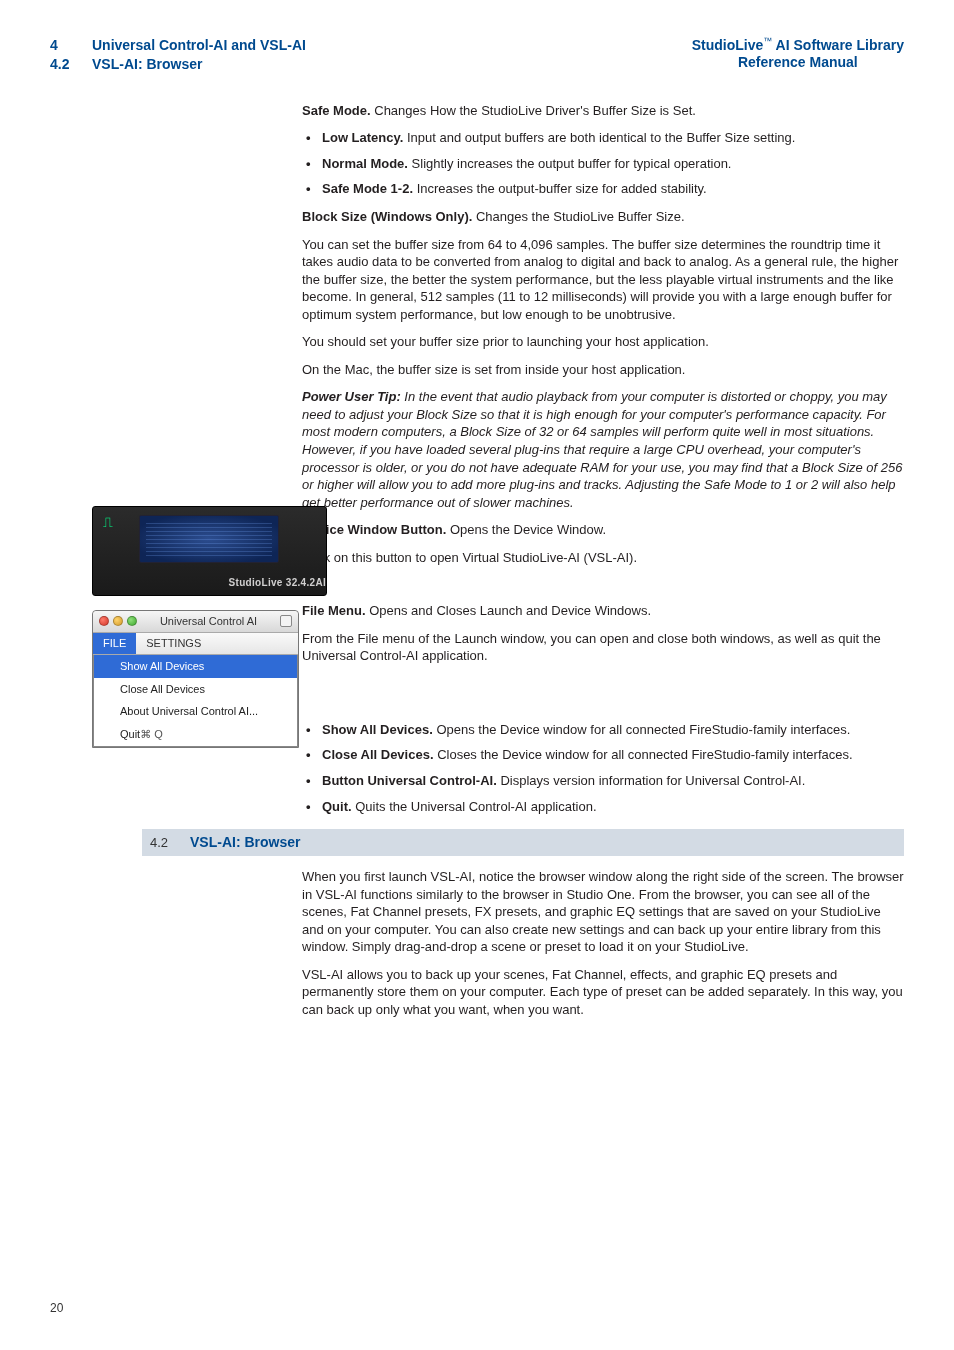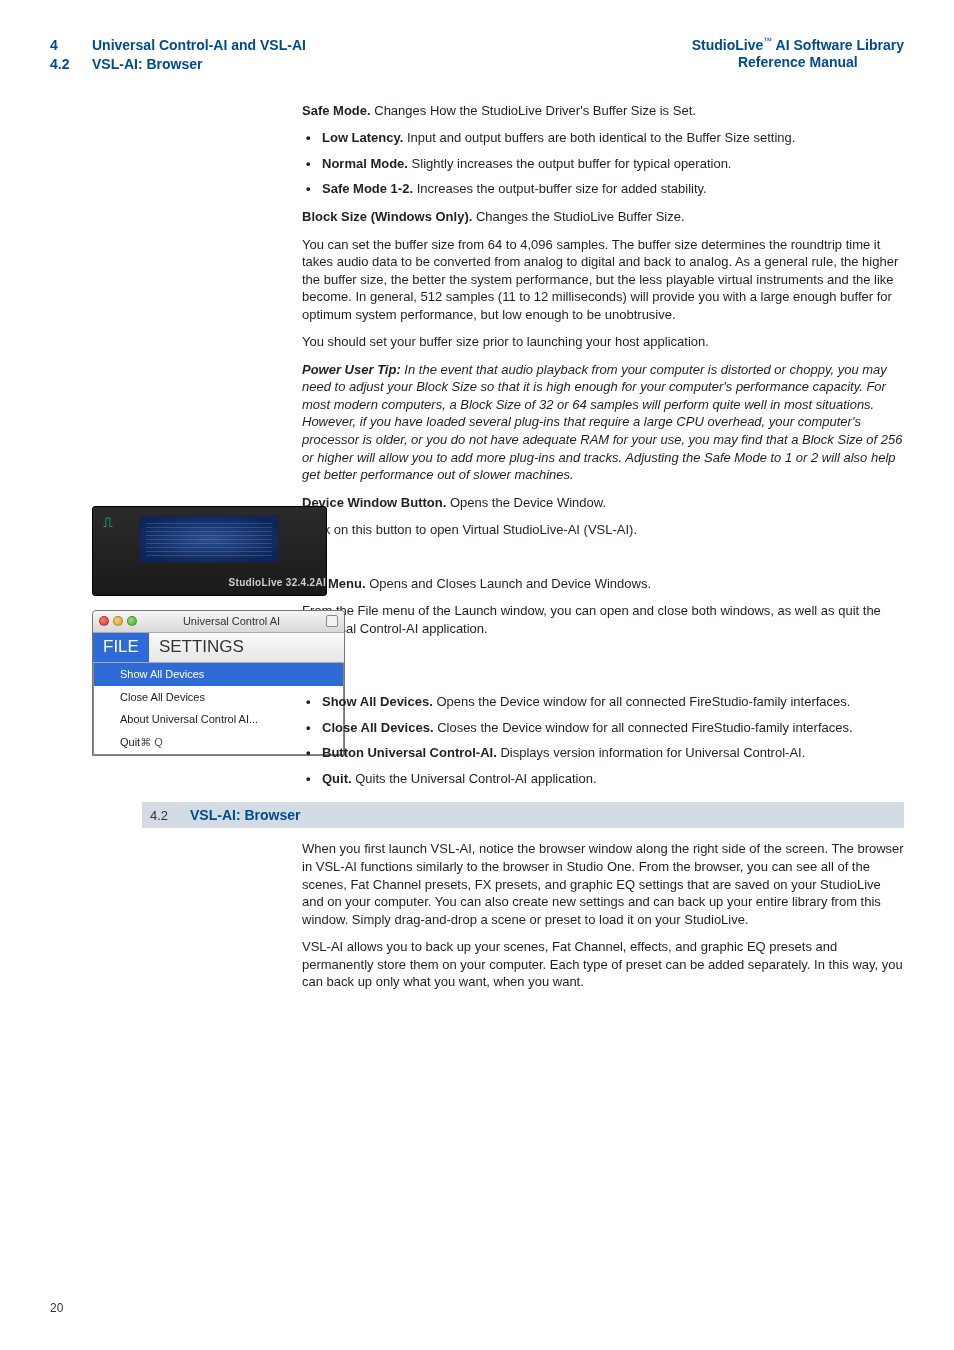--- a/index.html
+++ b/index.html
@@ -43,36 +43,36 @@
   .device-box .screen .lines {
     position:absolute; inset:6px; background:
       repeating-linear-gradient(0deg, rgba(120,170,255,.35) 0 1px, transparent 1px 4px);
     opacity:.7;
   }
   .device-box .label {
     position:absolute; bottom:6px; left:0; right:0; text-align:right;
     color:#d0cfcf; font-size:10px; font-weight:700; letter-spacing:.3px;
   }
 
-  .fig-menu { top: 610px; width: 253px; }
+  .fig-menu { top: 610px; width: 207px; }
   .menu-box { border:1px solid #777; border-radius:4px 4px 0 0; background:#eee; font-size:11px; }
   .menu-title {
     display:flex; align-items:center; gap:6px; padding:3px 6px;
     background: linear-gradient(#f6f6f6,#d8d8d8); border-bottom:1px solid #aaa;
     border-radius:4px 4px 0 0; position:relative;
   }
   .traffic { display:flex; gap:4px; }
   .tl { width:10px; height:10px; border-radius:50%; border:1px solid rgba(0,0,0,.25); }
   .tl.r{background:radial-gradient(circle at 35% 35%, #ff7b6b, #d1372a);}
   .tl.y{background:radial-gradient(circle at 35% 35%, #ffd36b, #d19a2a);}
   .tl.g{background:radial-gradient(circle at 35% 35%, #8fe07a, #3fa82f);}
   .menu-title .ttl { flex:1; text-align:center; color:#333; }
   .menu-title .rs { width:12px;height:12px;border:1px solid #888;border-radius:2px;background:#f3f3f3;}
   .menubar { display:flex; background: linear-gradient(#fafafa,#e6e6e6); border-bottom:1px solid #aaa; }
-  .menubar span { padding:3px 10px; color:#333; font-size:17px; }
+  .menubar span { padding:3px 10px; color:#333; font-size:11px; }
   .menubar span.sel { background:#2f6bd6; color:#fff; }
   .dropdown { background:#fff; border:1px solid #888; border-top:none; }
   .dropdown .item { padding:4px 26px; color:#222; display:flex; justify-content:flex-start; }
   .dropdown .item.hl { background:#2f6bd6; color:#fff; }
   .dropdown .item .sc { color:#555; font-size:11px; }
 
   .section-bar {
     background:#d3dbe4; padding:4px 8px; margin-top:14px; margin-bottom:12px;
     display:flex; align-items:baseline;
   }
@@ -106,20 +106,21 @@
     <p class="para"><span class="bold">Safe Mode.</span><span> Changes How the StudioLive Driver's Buffer Size is Set.</span></p>
     <ul class="bullets">
       <li><span class="bold">Low Latency.</span><span> Input and output buffers are both identical to the Buffer Size setting.</span></li>
       <li><span class="bold">Normal Mode.</span><span> Slightly increases the output buffer for typical operation.</span></li>
       <li><span class="bold">Safe Mode 1-2.</span><span> Increases the output-buffer size for added stability.</span></li>
     </ul>
 
     <p class="para"><span class="bold">Block Size (Windows Only).</span><span> Changes the StudioLive Buffer Size.</span></p>
     <p class="para">You can set the buffer size from 64 to 4,096 samples. The buffer size determines the roundtrip time it takes audio data to be converted from analog to digital and back to analog. As a general rule, the higher the buffer size, the better the system performance, but the less playable virtual instruments and the like become. In general, 512 samples (11 to 12 milliseconds) will provide you with a large enough buffer for optimum system performance, but low enough to be unobtrusive.</p>
     <p class="para">You should set your buffer size prior to launching your host application.</p>
+    <p class="para">On the Mac, the buffer size is set from inside your host application.</p>
 
     <p class="para italic"><span class="bold">Power User Tip:</span><span> In the event that audio playback from your computer is distorted or choppy, you may need to adjust your Block Size so that it is high enough for your computer's performance capacity. For most modern computers, a Block Size of 32 or 64 samples will perform quite well in most situations. However, if you have loaded several plug-ins that require a large CPU overhead, your computer's processor is older, or you do not have adequate RAM for your use, you may find that a Block Size of 256 or higher will allow you to add more plug-ins and tracks. Adjusting the Safe Mode to 1 or 2 will also help get better performance out of slower machines.</span></p>
 
     <p class="para"><span class="bold">Device Window Button.</span><span> Opens the Device Window.</span></p>
     <p class="para" style="margin-bottom:36px;">Click on this button to open Virtual StudioLive-AI (VSL-AI).</p>
 
     <p class="para"><span class="bold">File Menu.</span><span> Opens and Closes Launch and Device Windows.</span></p>
     <p class="para" style="margin-bottom:56px;">From the File menu of the Launch window, you can open and close both windows, as well as quit the Universal Control-AI application.</p>
   </div>
 

